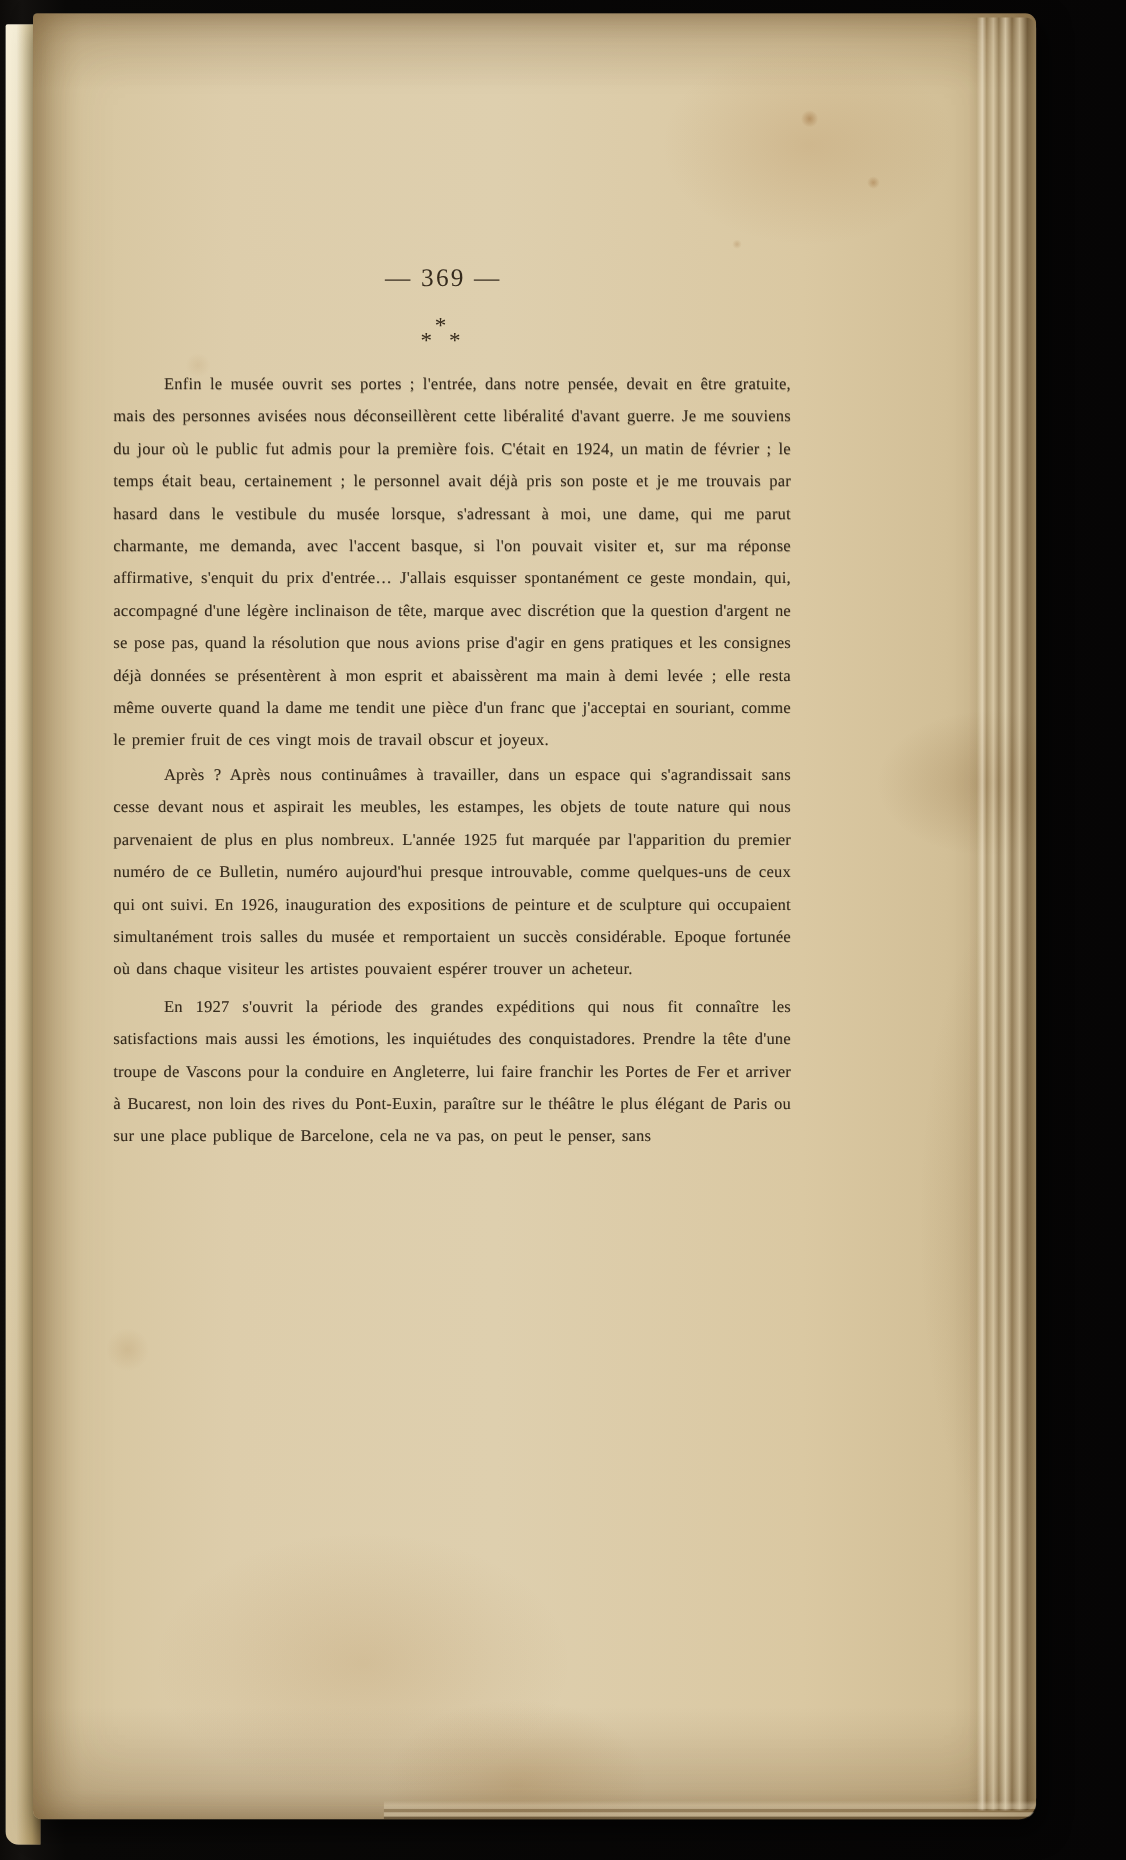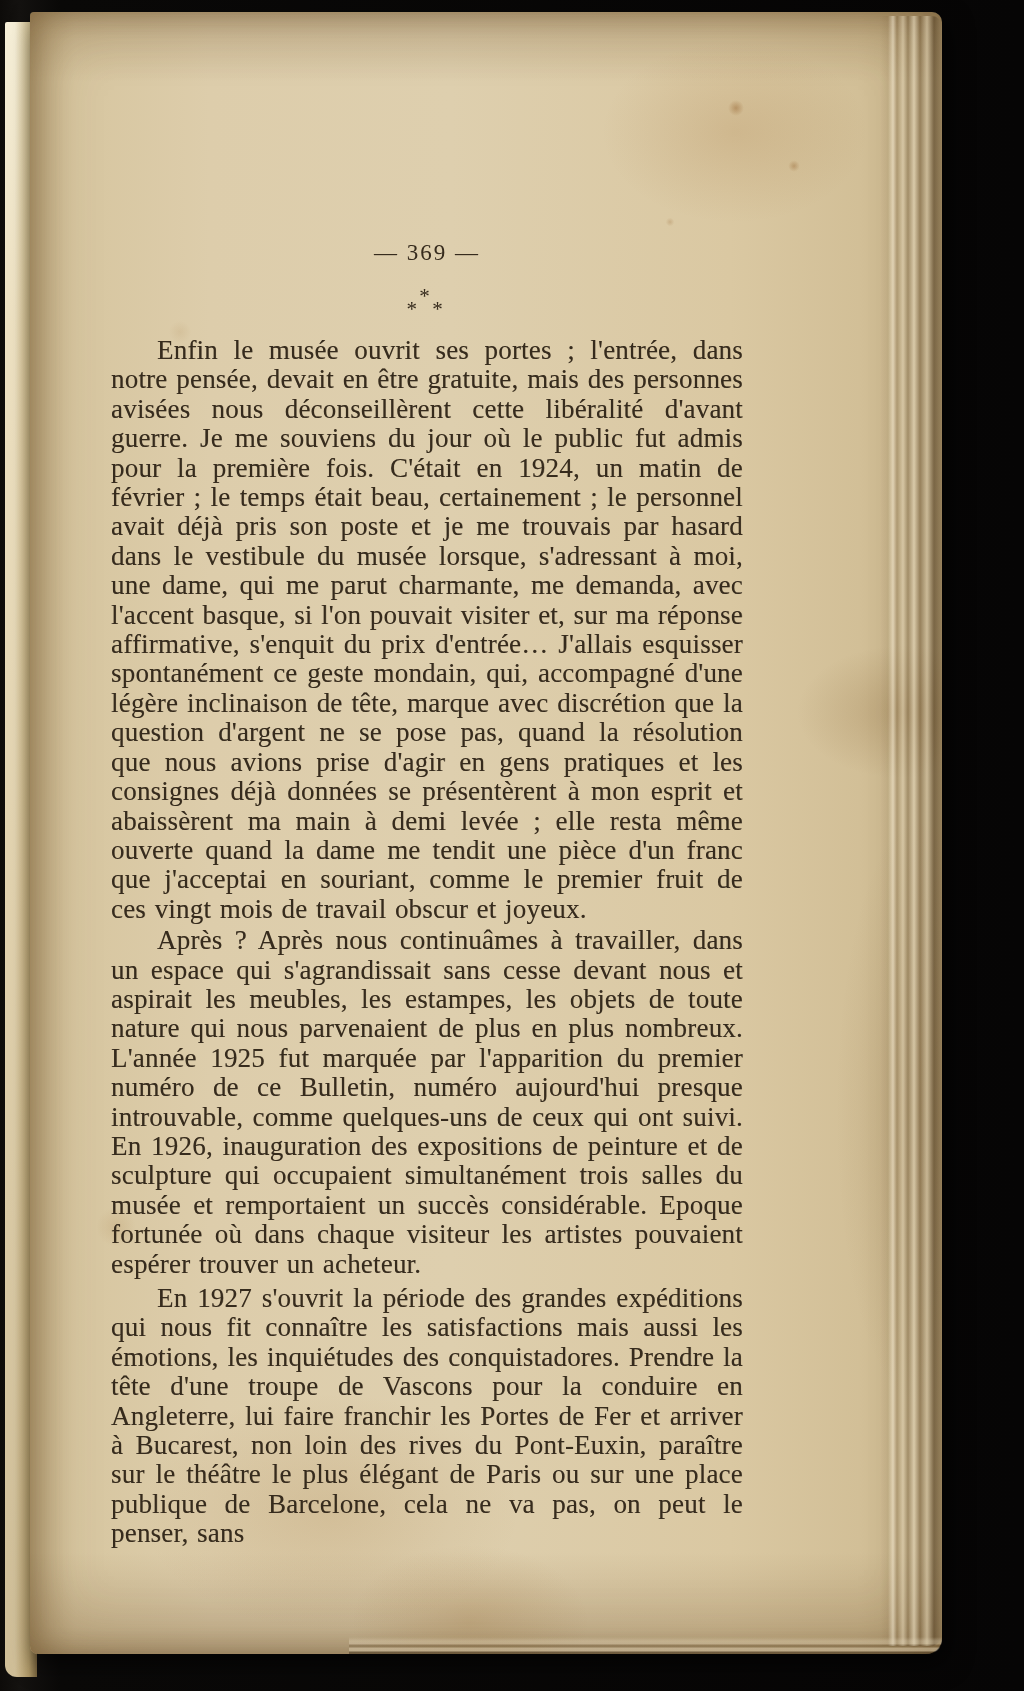--- a/index.html
+++ b/index.html
@@ -90,41 +90,41 @@
     border-bottom-right-radius: 14px;
     background: linear-gradient(0deg,
       rgba(55,40,20,0.45) 0 2px,
       rgba(232,220,192,0.40) 3px 6px,
       rgba(92,70,38,0.28) 7px 9px,
       rgba(236,224,196,0.32) 10px 13px,
       rgba(0,0,0,0) 17px);
   }
   .content {
     position: absolute;
-    left: 81px;
+    left: 57px;
     top: 228px;
     width: 632px;
     color: var(--ink, #362b1d);
   }
   .page-number {
     text-align: center;
     font-size: 23px;
     letter-spacing: 2px;
     margin: 0 0 24px 0;
   }
   .asterism {
     text-align: center;
     font-size: 21px;
     line-height: 13px;
     letter-spacing: 5px;
     margin: 0 0 20px 0;
   }
   .body-text p {
-    margin: 0 0 2px 0;
-    font-size: 27px;
+    margin: 0 0 2px 16px;
+    font-size: 15px;
     line-height: 29.4px;
     text-align: justify;
     text-indent: 46px;
     word-spacing: 1.6px;
     letter-spacing: 0.2px;
     text-shadow: 0.3px 0.4px 0.6px rgba(54,43,29,0.35);
   }
   .body-text p.spaced {
     margin-top: 5px;
   }

